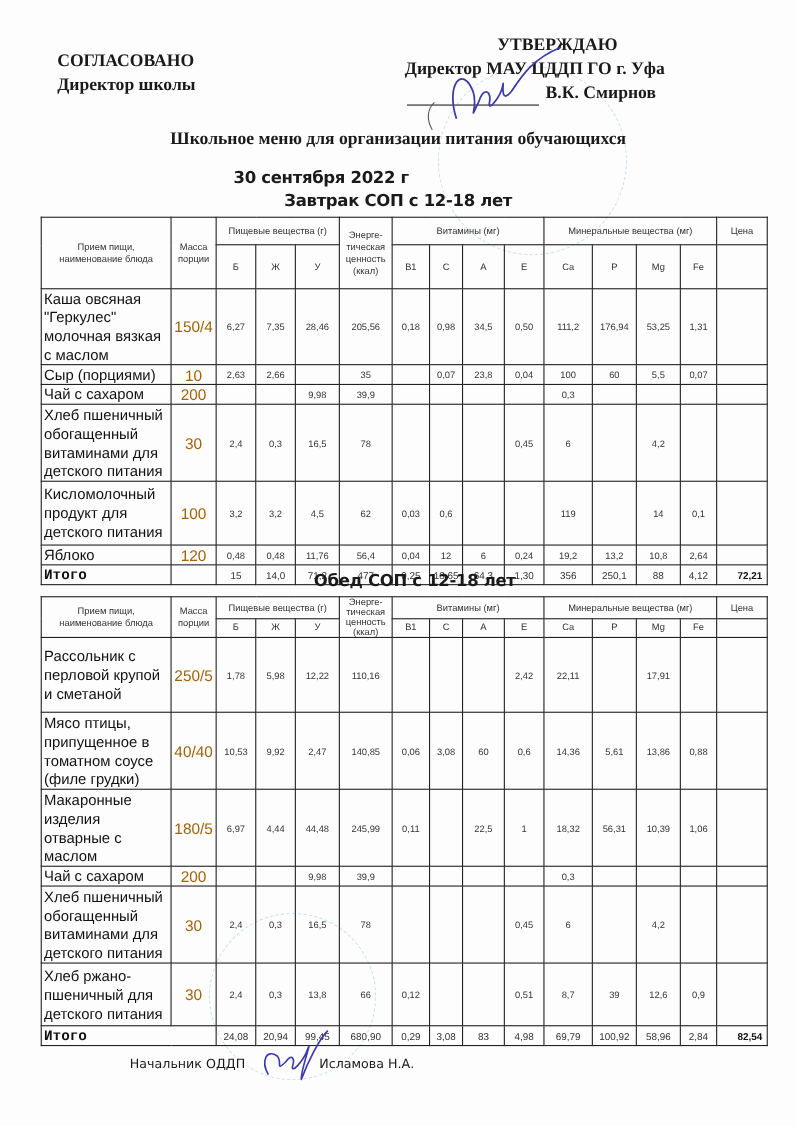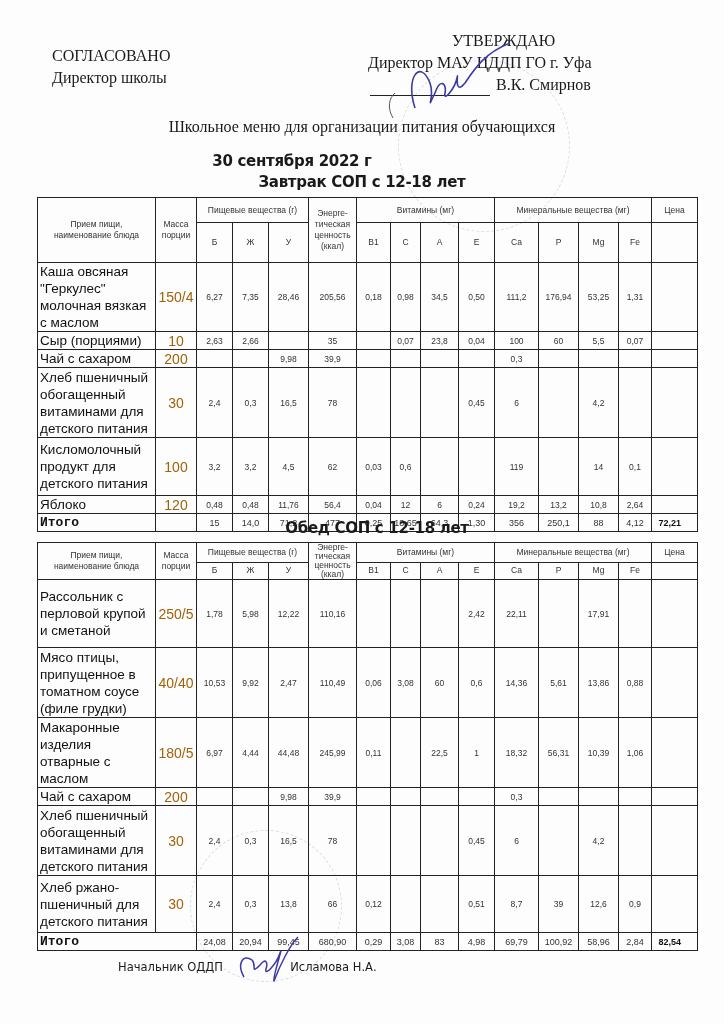--- a/index.html
+++ b/index.html
@@ -1,21 +1,21 @@
 <!DOCTYPE html>
 <html><head>
 <meta charset="utf-8">
 <style>
   html, body { margin: 0; padding: 0; }
   body {
     width: 724px; height: 1024px; position: relative; overflow: hidden;
     background: #fdfdfd; color: #1a1a1a;
     font-family: "Liberation Sans", sans-serif;
   }
-  .serif { font-family: "Liberation Serif", serif; font-weight: normal; }
+  .serif { font-family: "Liberation Serif", serif; font-weight: bold; }
   .abs { position: absolute; }
   .hdr-left { left: 52px; top: 45px; font-size: 16px; line-height: 22px; }
   .hdr-right { left: 368px; top: 30px; font-size: 16px; line-height: 22px; }
   .hdr-right .l1 { padding-left: 84px; }
   .hdr-right .l3 { padding-left: 0; display:flex; align-items:flex-end; }
   .hdr-right .sigline { display:inline-block; width: 120px; border-bottom: 1px solid #222; margin-right: 6px; height: 16px; }
   .title { left: 0; width: 724px; text-align: center; top: 118px; font-size: 16px; }
   .date { left: 0; width: 584px; text-align: center; top: 152px; font-size: 15px; font-weight: bold; font-family: "DejaVu Sans", sans-serif; letter-spacing: -0.3px;}
   .section { left: 0; width: 724px; text-align: center; font-size: 15px; font-weight: bold; font-family: "DejaVu Sans", sans-serif; letter-spacing: -0.3px;}
   .sec1 { top: 173px; }
@@ -27,21 +27,21 @@
   }
   table.menu td, table.menu th {
     border: 1.4px solid #222; padding: 0 1px; text-align: center; vertical-align: middle;
     font-size: 8.5px; color: #333; font-weight: normal; overflow: hidden;
   }
   table.menu th { font-size: 8.5px; line-height: 11px; margin-top: 32px; }
   table.menu td.name { text-align: left; font-size: 13.5px; line-height: 17px; color: #111; padding-left: 2px; }
   table.menu td.mass { font-size: 14px; color: #a16207; }
   table.menu tr.total td { font-size: 9px; }
   table.menu tr.total td.name { font-weight: bold; font-size: 13px; font-family: Liberation Mono, monospace; }
-  table.menu td.price { font-weight: bold; font-size: 12px; color: #111; text-align: right; padding-right: 16px; }
+  table.menu td.price { font-weight: bold; font-size: 12px; color: #111; text-align: right; padding-right: 4px; }
   #t1 { top: 197px; }
   #t2 { top: 542px; }
 
   .footer { left: 118px; top: 960px; font-size: 11.5px; font-family: "DejaVu Sans", sans-serif; }
   .footer .sig { display: inline-block; width: 60px; }
 
   .stamp {
     position: absolute; border-radius: 50%; border: 1.5px dashed rgba(120,170,210,0.35);
     pointer-events: none;
   }
@@ -303,21 +303,21 @@
         <td>17,91</td>
         <td></td>
         <td class="price"></td>
       </tr>
       <tr style="height: 70px;">
         <td class="name">Мясо птицы, припущенное в томатном соусе (филе грудки)</td>
         <td class="mass">40/40</td>
         <td>10,53</td>
         <td>9,92</td>
         <td>2,47</td>
-        <td>110,49</td>
+        <td>140,85</td>
         <td>0,06</td>
         <td>3,08</td>
         <td>60</td>
         <td>0,6</td>
         <td>14,36</td>
         <td>5,61</td>
         <td>13,86</td>
         <td>0,88</td>
         <td class="price"></td>
       </tr>

